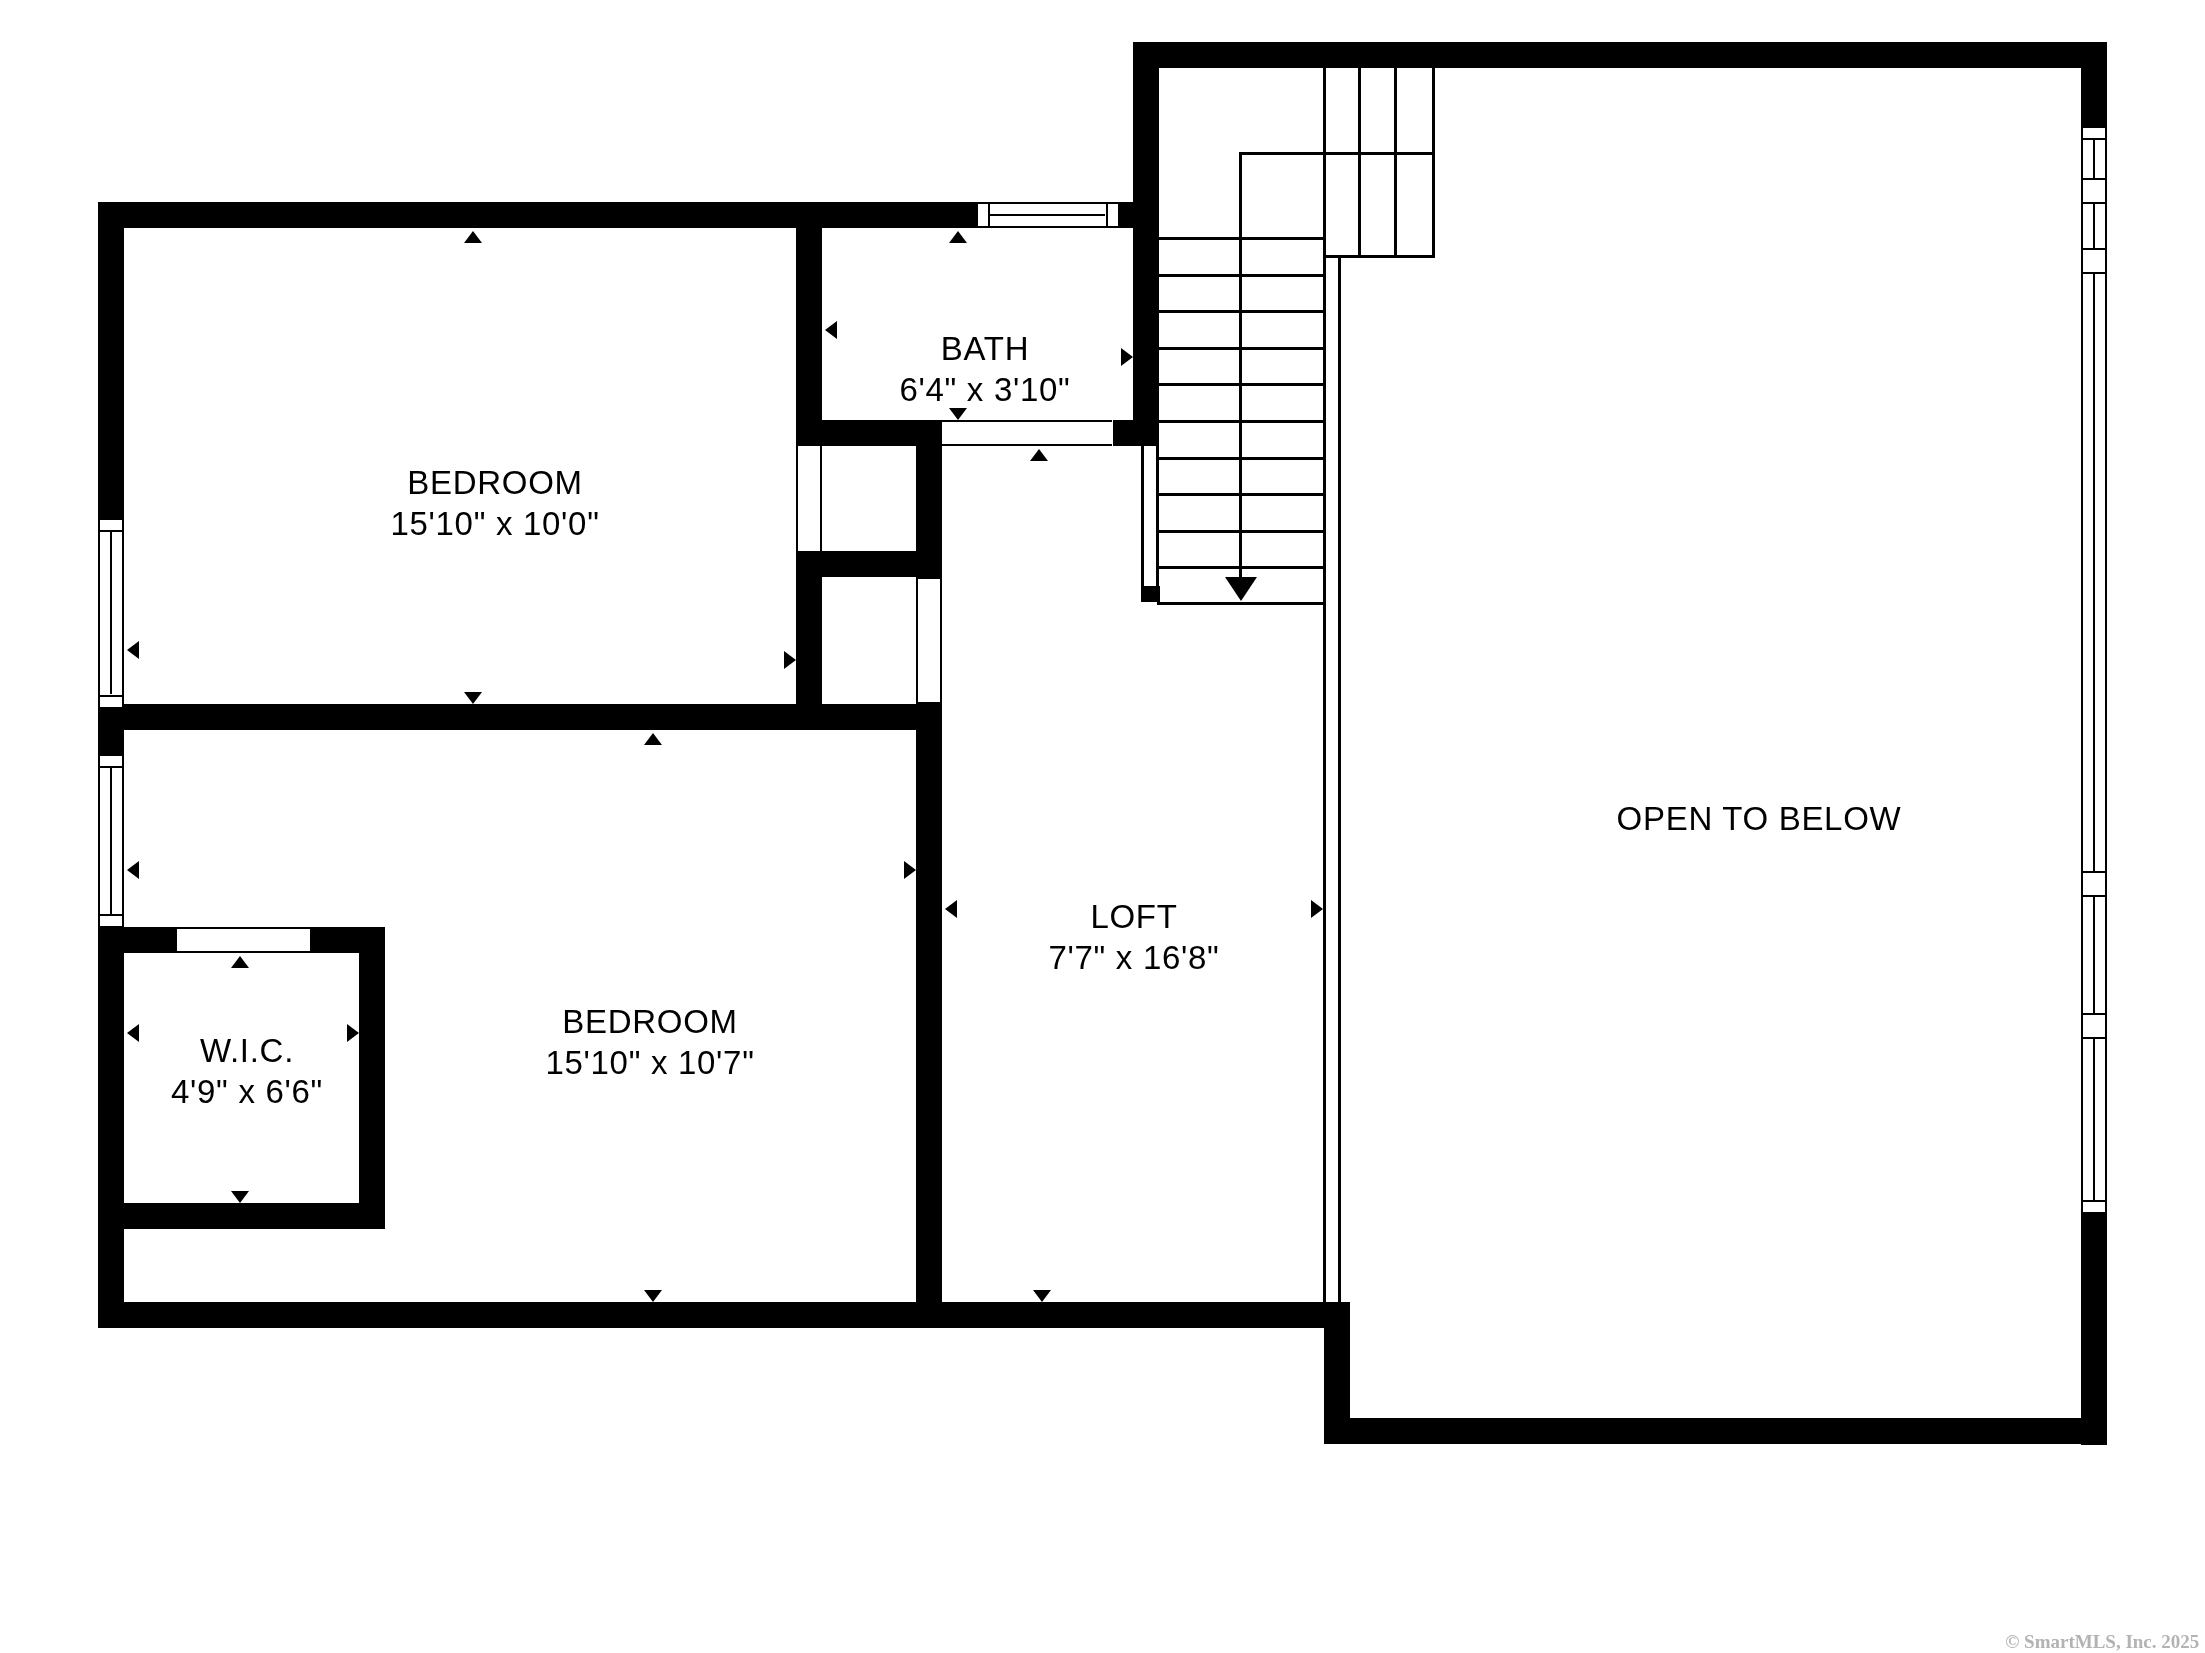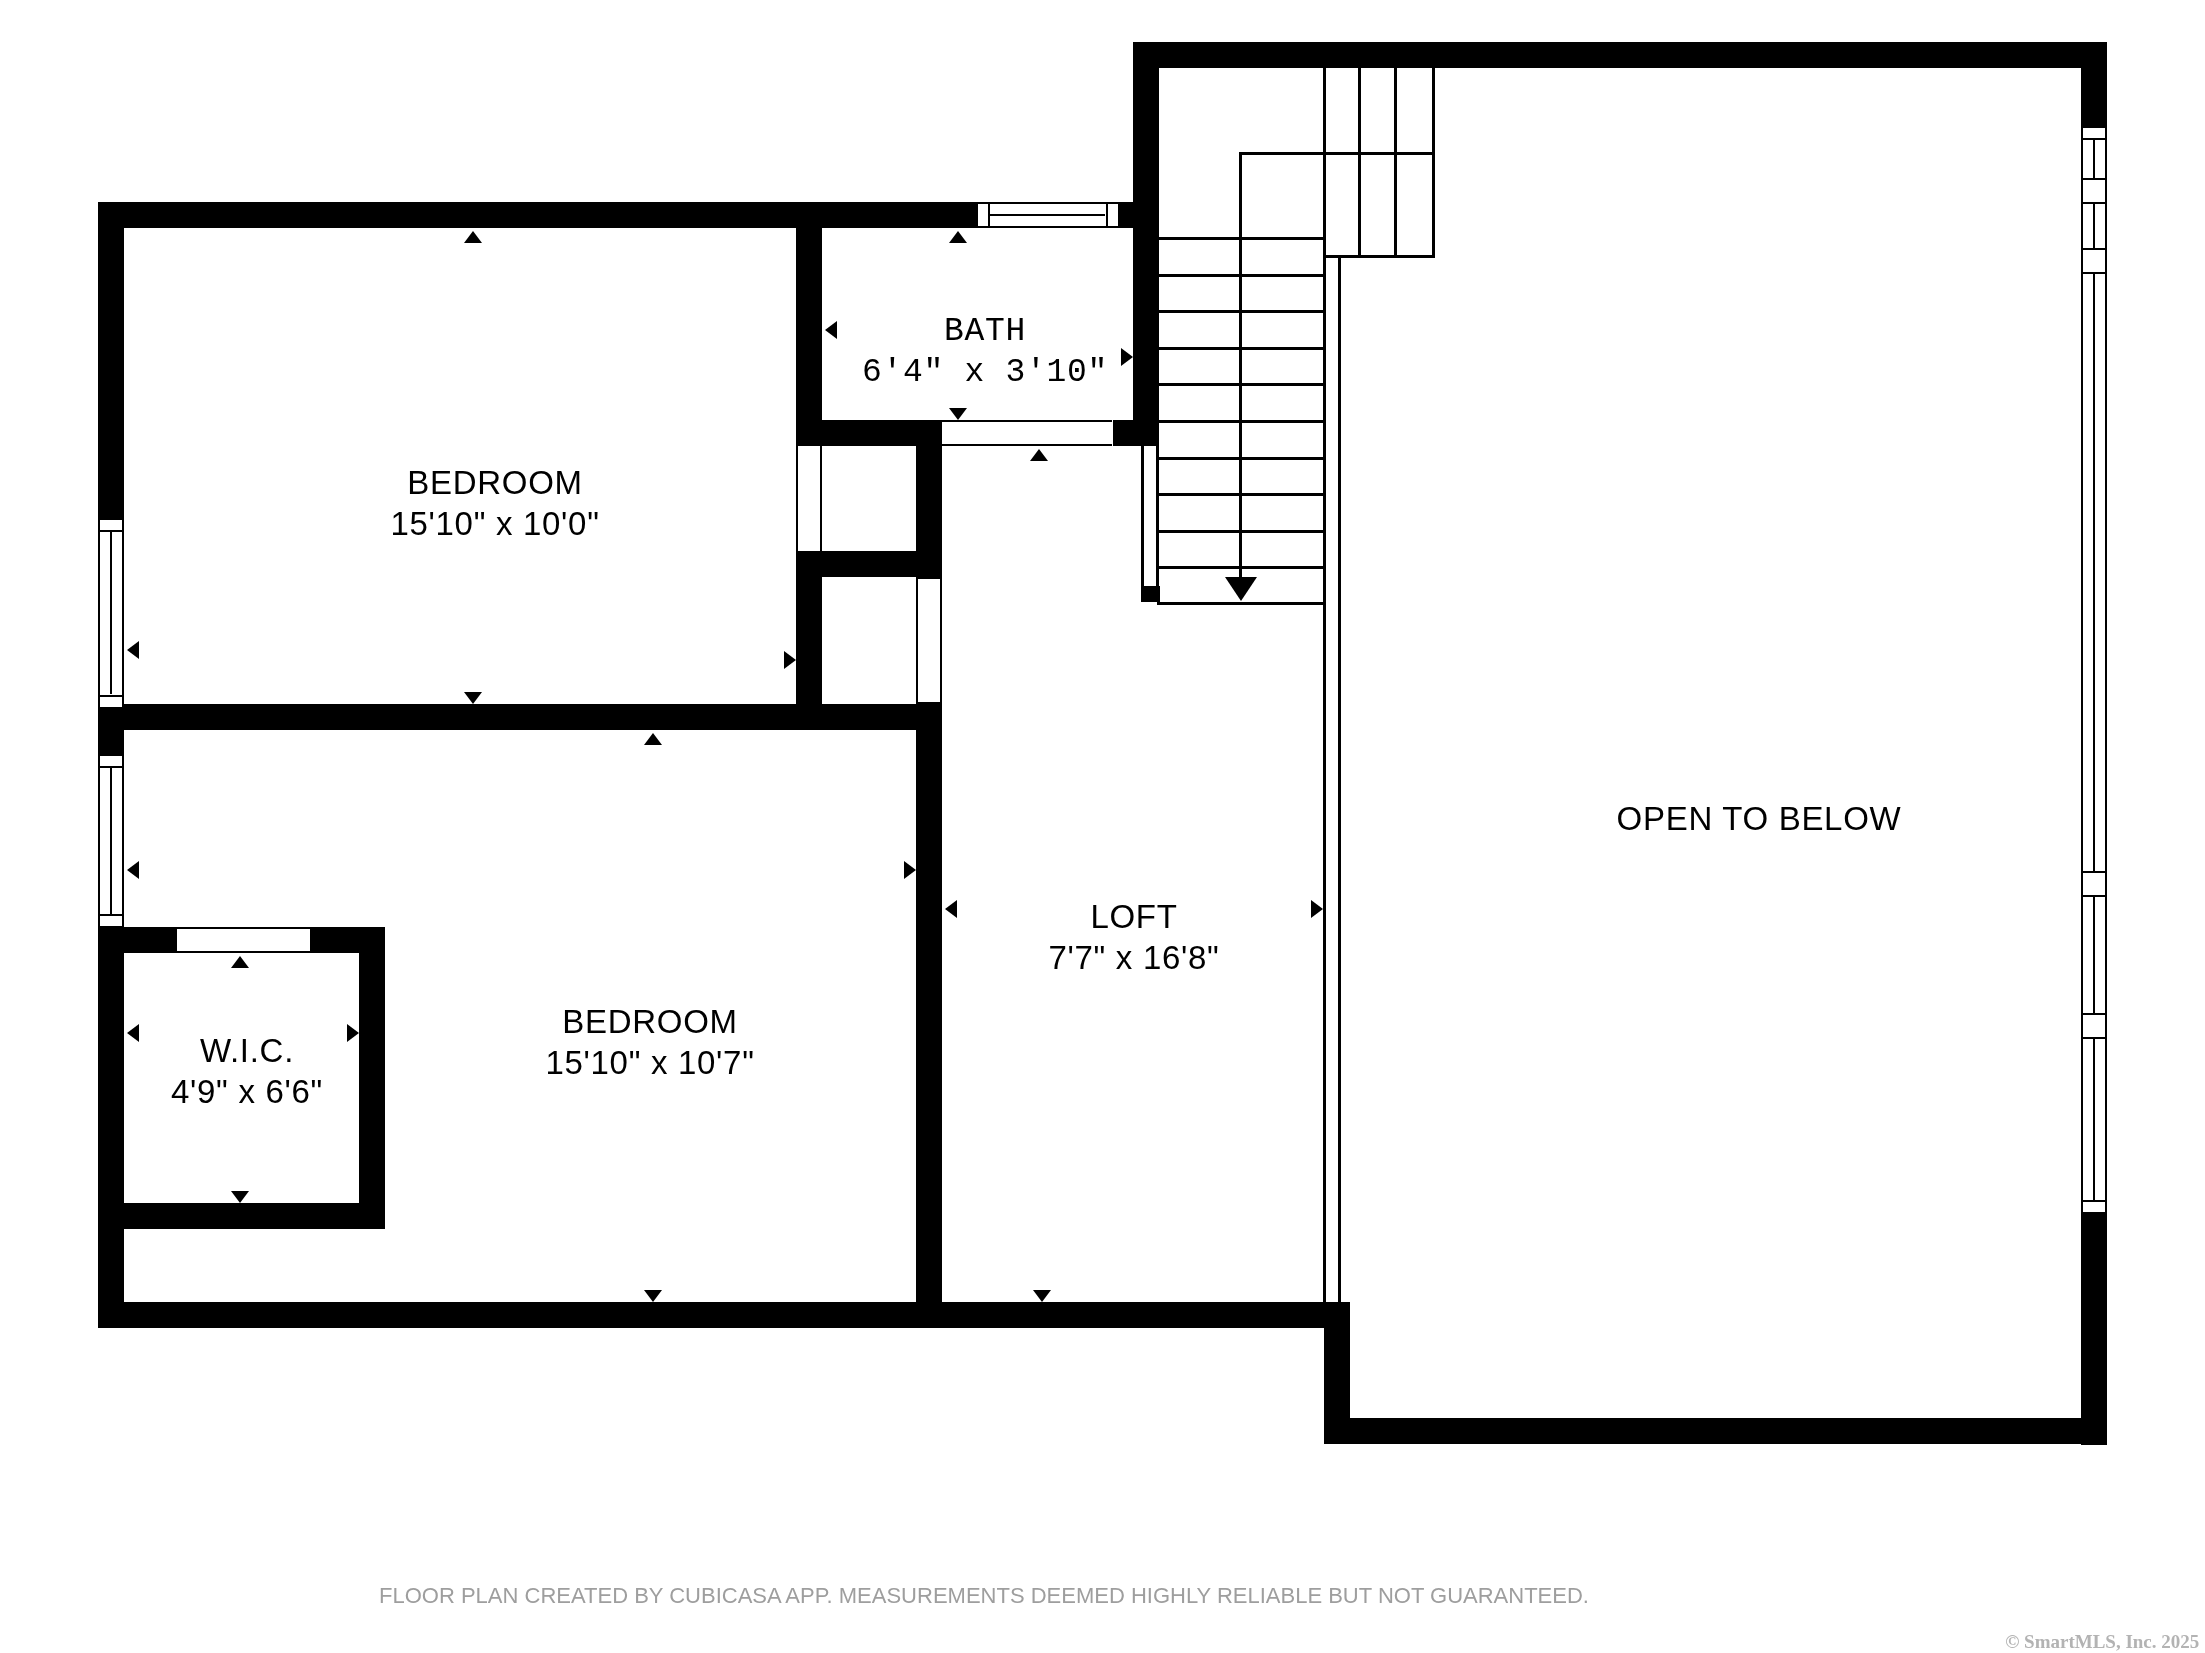--- a/index.html
+++ b/index.html
@@ -123,36 +123,35 @@
       <div class="arr" style="left: 942px; top: 900px; border-top-width: 9.3px; border-bottom-width: 9.3px; border-right-width: 12.2px; border-right-color: rgb(0, 0, 0);"></div>
       <div class="arr" style="left: 1311px; top: 900px; border-top-width: 9.3px; border-bottom-width: 9.3px; border-left-width: 12.2px; border-left-color: rgb(0, 0, 0);"></div>
       <div class="arr" style="left: 1033px; top: 1290px; border-left-width: 9.3px; border-right-width: 9.3px; border-top-width: 12.2px; border-top-color: rgb(0, 0, 0);"></div>
       <div class="arr" style="left: 1225px; top: 577px; border-left-width: 16px; border-right-width: 16px; border-top-width: 24.4px; border-top-color: rgb(0, 0, 0);"></div>
     </div>
   <div id="layer-labels">
       <div class="room-label" style="left: 495px; top: 503px;">
         <div>BEDROOM</div>
         <div>15'10" x 10'0"</div>
       </div>
-      <div class="room-label" style="left: 985px; top: 352px; font-family: Liberation Mono, monospace;">
+      <div class="room-label" style="left: 985px; top: 369px;">
         <div>BATH</div>
         <div>6'4" x 3'10"</div>
       </div>
       <div class="room-label" style="left: 650px; top: 1042px;">
         <div>BEDROOM</div>
         <div>15'10" x 10'7"</div>
       </div>
       <div class="room-label" style="left: 247px; top: 1071px;">
         <div>W.I.C.</div>
         <div>4'9" x 6'6"</div>
       </div>
       <div class="room-label" style="left: 1134px; top: 937px;">
         <div>LOFT</div>
         <div>7'7" x 16'8"</div>
       </div>
       <div class="room-label" style="left: 1759px; top: 818px;">
         <div>OPEN TO BELOW</div>
       </div>
     </div>
-  <div id="footer" style="color: rgb(158, 158, 158);">FLOOR PLAN CREATED BY CUBICASA APP. MEASUREMENTS DEEMED HIGHLY RELIABLE BUT NOT GUARANTEED.</div>
   <div id="copyright" style="color: rgb(179, 179, 179);">© SmartMLS, Inc. 2025</div>
 </div>
 
 
 </body></html>

